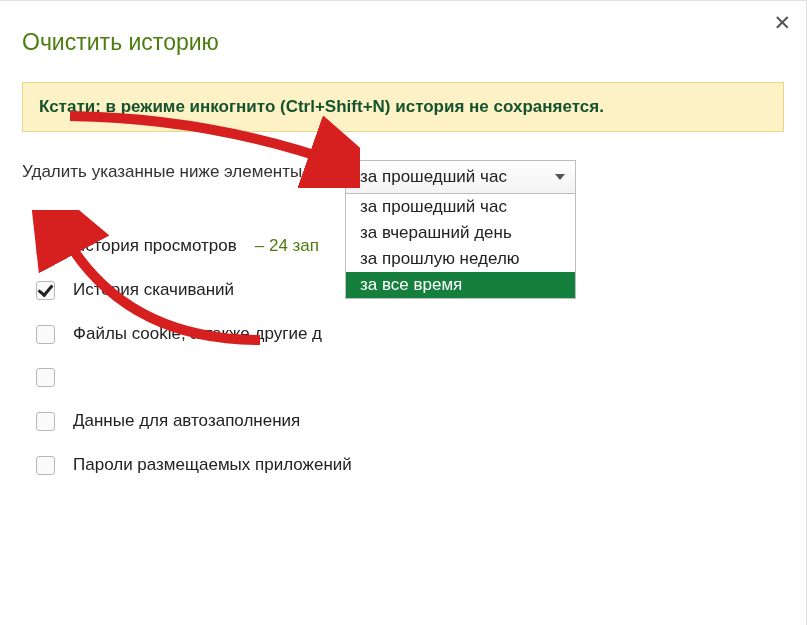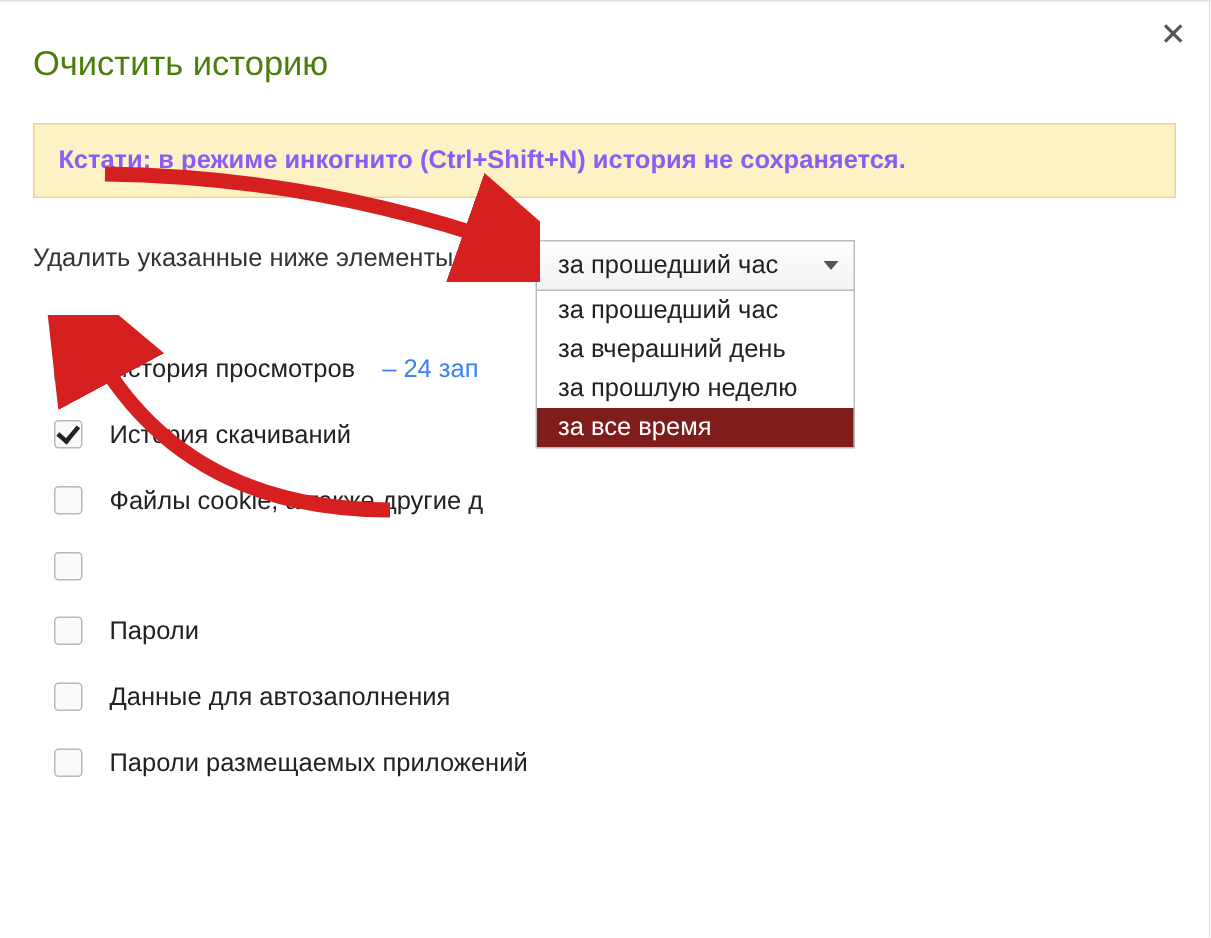--- a/index.html
+++ b/index.html
@@ -32,40 +32,39 @@
       right: 16px;
       font-size: 21px;
       color: #555;
       cursor: pointer;
       font-family: Arial, sans-serif;
     }
     .info-banner {
       background: #fdf1c6;
       border: 1px solid #e8d68b;
       padding: 14px 16px;
-      color: #8b5cf6;
+      color: #14532d;
       font-size: 17px;
       margin-bottom: 30px;
     }
     .info-banner b { font-weight: 700; }
     .time-row {
       display: flex;
       align-items: center;
       gap: 12px;
       font-size: 17px;
       color: #333;
       position: relative;
     }
     .dropdown-wrap {
       position: absolute;
       left: 345px;
       top: 160px;
-      width: 213px;
+      width: 231px;
       z-index: 5;
-      margin-left: 12px;
     }
     .dropdown-selected {
       border: 1px solid #bdbdbd;
       background: linear-gradient(#fefefe, #f3f3f3);
       padding: 6px 30px 6px 14px;
       font-size: 17px;
       color: #222;
       position: relative;
       cursor: pointer;
     }
@@ -83,29 +82,29 @@
       border: 1px solid #bdbdbd;
       background: #fff;
       margin-top: -1px;
     }
     .dropdown-option {
       padding: 3px 14px;
       font-size: 17px;
       cursor: pointer;
     }
     .dropdown-option.highlighted {
-      background: #7f1d1d;
+      background: #15803d;
       color: #fff;
     }
     .checkbox-list {
       margin-top: 54px;
     }
     .checkbox-row {
       display: flex;
-      align-items: flex-start;
+      align-items: flex-end;
       gap: 18px;
       margin-bottom: 24px;
       padding-left: 14px;
     }
     .checkbox {
       width: 19px;
       height: 19px;
       border: 1px solid #b8b8b8;
       border-radius: 3px;
       background: #fafafa;
@@ -122,21 +121,21 @@
       height: 11px;
       border: solid #222;
       border-width: 0 3px 3px 0;
       transform: rotate(40deg);
     }
     .cb-label {
       font-size: 17px;
       color: #222;
     }
     .cb-suffix {
-      color: #3b82f6;
+      color: #4d7c0f;
     }
     .arrow {
       position: absolute;
       z-index: 10;
       pointer-events: none;
     }
     .arrow1 { left: 60px; top: 108px; width: 300px; height: 80px; }
     .arrow2 { left: 30px; top: 210px; width: 250px; height: 140px; }
   </style>
 </head>
@@ -165,24 +164,20 @@
       <div class="checkbox-row">
         <div class="checkbox checked"></div>
         <span class="cb-label">История скачиваний</span>
       </div>
       <div class="checkbox-row">
         <div class="checkbox"></div>
         <span class="cb-label">Файлы cookie, а также другие д</span>
       </div>
       <div class="checkbox-row">
         <div class="checkbox"></div>
-      </div>
-      <div class="checkbox-row">
-        <div class="checkbox"></div>
-        <span class="cb-label">Пароли</span>
       </div>
       <div class="checkbox-row">
         <div class="checkbox"></div>
         <span class="cb-label">Данные для автозаполнения</span>
       </div>
       <div class="checkbox-row">
         <div class="checkbox"></div>
         <span class="cb-label">Пароли размещаемых приложений</span>
       </div>
     </div>

